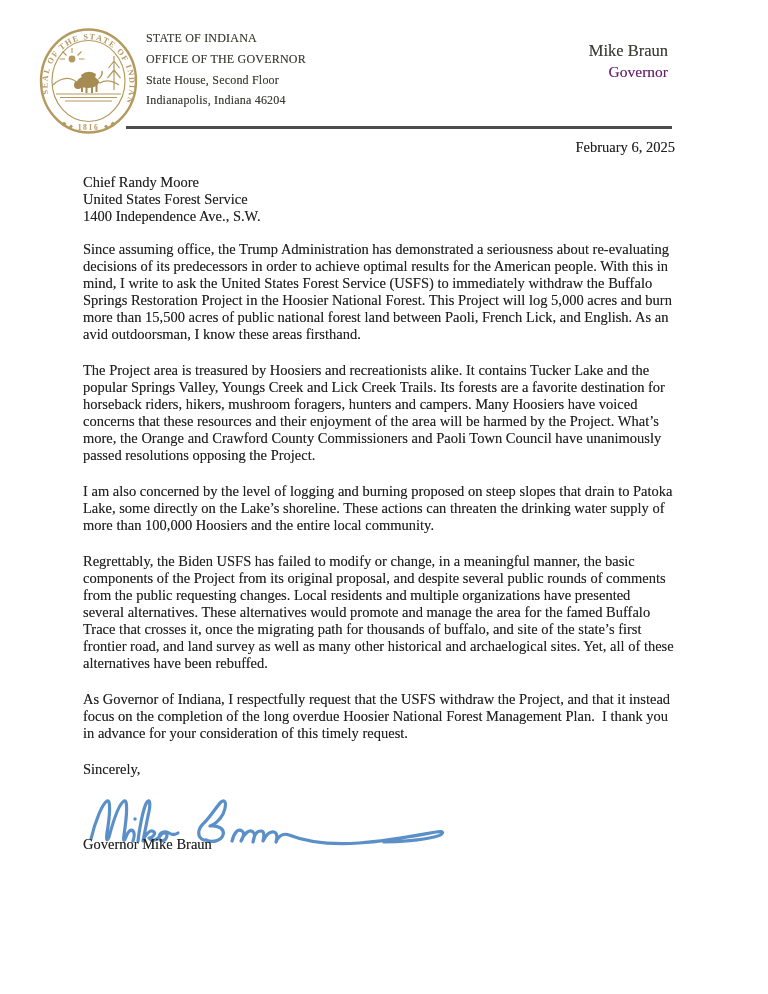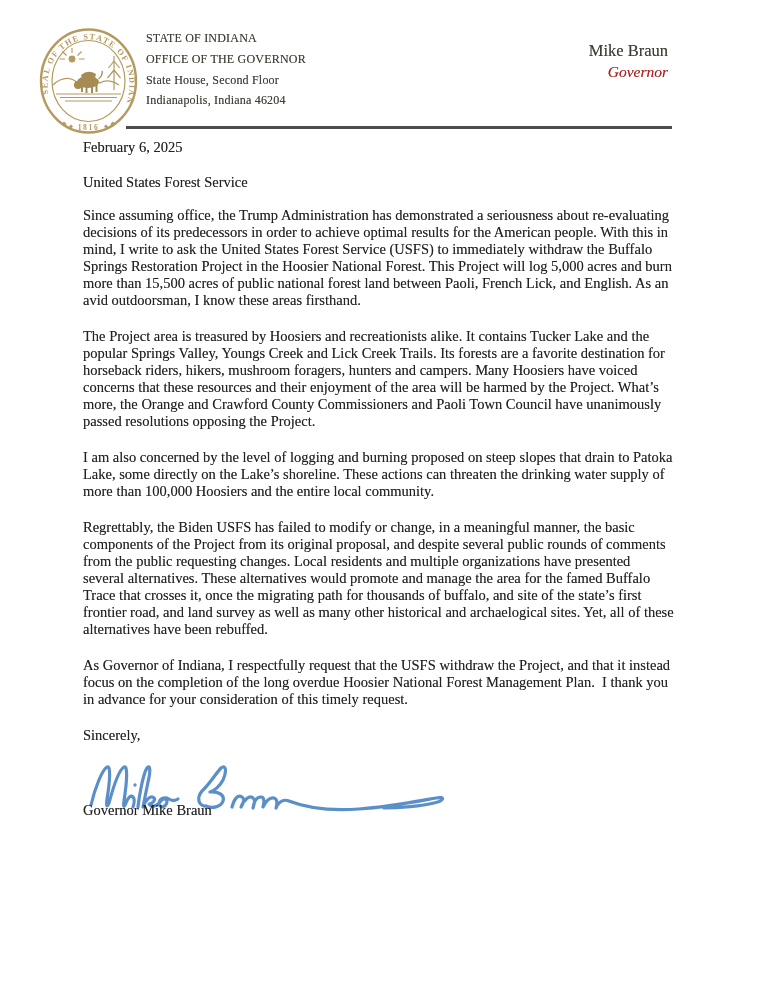--- a/index.html
+++ b/index.html
@@ -29,32 +29,32 @@
     text-shadow:0 0 .5px rgba(62,63,54,.55);
     letter-spacing:.2px;
   }
   .official-block{
     position:absolute;right:100px;top:40px;
     text-align:right;color:var(--lh-text);
     line-height:21px;
     text-shadow:0 0 .5px rgba(62,63,54,.55);
   }
   .official-name{font-size:16.5px;}
-  .official-title{font-size:15.5px;color:#b91c1c;font-style:italic;}
+  .official-title{font-size:15.5px;color:#701a75;}
   .rule{
     position:absolute;left:126px;top:126px;
     width:546px;height:3px;background:var(--rule);
   }
   
   .letter-body{
     position:absolute;left:83px;top:139px;width:592px;
     font-size:14.5px;line-height:17px;color:var(--body-text);
     text-shadow:0 0 .5px rgba(35,35,35,.5);
   }
-  .date{text-align:left;margin-bottom:18px;}
+  .date{text-align:right;margin-bottom:18px;}
   .recipient{margin-bottom:16px;}
   .salutation{margin-bottom:14px;}
   .letter-body p{margin:0 0 19px 0;white-space:pre-wrap;}
   .closing{margin-bottom:0;}
   .signature{display:block;margin-top:14px;margin-left:1px;width:380px;height:58px;}
   .signature svg{display:block;width:100%;height:100%;}
   .signed-name{margin-top:-14px;}
 </style>
 </head>
 <body>
@@ -123,21 +123,23 @@
     </div>
 
     <div class="rule"></div>
   </header>
 
   <main class="letter-body">
 
     <div class="date">February 6, 2025</div>
 
     <div class="recipient">
+      <div>Chief Randy Moore</div>
       <div>United States Forest Service</div>
+      <div>1400 Independence Ave., S.W.</div>
     </div>
 
 
     <p>Since assuming office, the Trump Administration has demonstrated a seriousness about re-evaluating decisions of its predecessors in order to achieve optimal results for the American people. With this in mind, I write to ask the United States Forest Service (USFS) to immediately withdraw the Buffalo Springs Restoration Project in the Hoosier National Forest. This Project will log 5,000 acres and burn more than 15,500 acres of public national forest land between Paoli, French Lick, and English. As an avid outdoorsman, I know these areas firsthand.</p>
     <p>The Project area is treasured by Hoosiers and recreationists alike. It contains Tucker Lake and the popular Springs Valley, Youngs Creek and Lick Creek Trails. Its forests are a favorite destination for horseback riders, hikers, mushroom foragers, hunters and campers. Many Hoosiers have voiced concerns that these resources and their enjoyment of the area will be harmed by the Project. What’s more, the Orange and Crawford County Commissioners and Paoli Town Council have unanimously passed resolutions opposing the Project.</p>
     <p>I am also concerned by the level of logging and burning proposed on steep slopes that drain to Patoka Lake, some directly on the Lake’s shoreline. These actions can threaten the drinking water supply of more than 100,000 Hoosiers and the entire local community.</p>
     <p>Regrettably, the Biden USFS has failed to modify or change, in a meaningful manner, the basic components of the Project from its original proposal, and despite several public rounds of comments from the public requesting changes. Local residents and multiple organizations have presented several alternatives. These alternatives would promote and manage the area for the famed Buffalo Trace that crosses it, once the migrating path for thousands of buffalo, and site of the state’s first frontier road, and land survey as well as many other historical and archaelogical sites. Yet, all of these alternatives have been rebuffed.</p>
     <p>As Governor of Indiana, I respectfully request that the USFS withdraw the Project, and that it instead focus on the completion of the long overdue Hoosier National Forest Management Plan.  I thank you in advance for your consideration of this timely request.</p>
 
     <div class="closing">Sincerely,</div>

